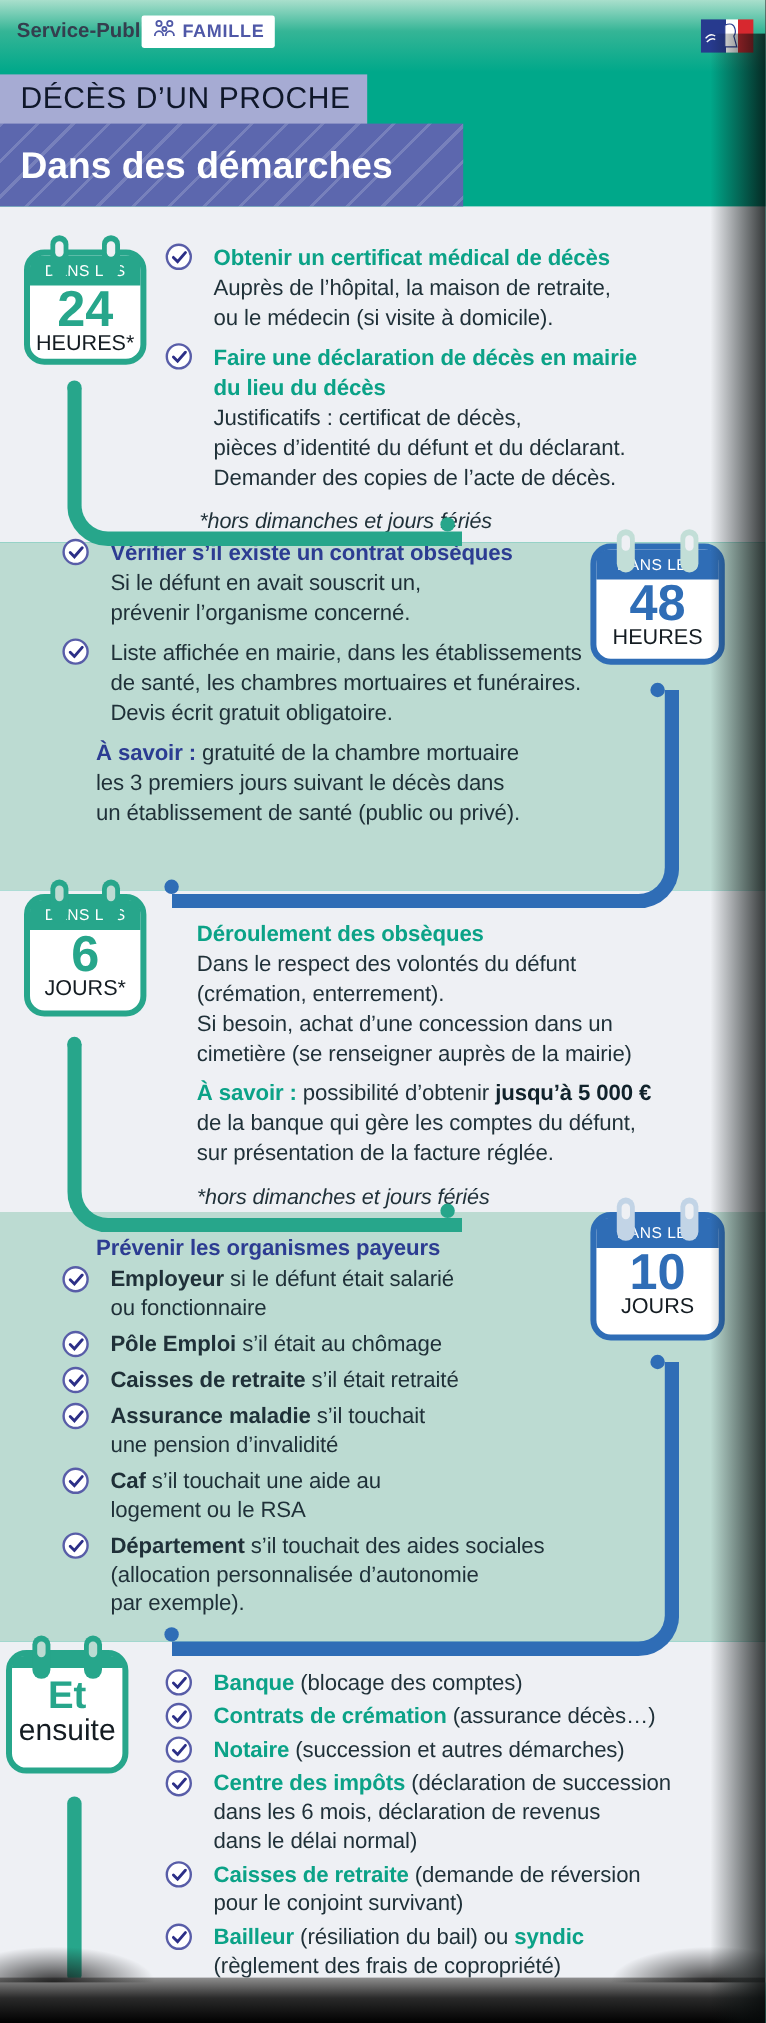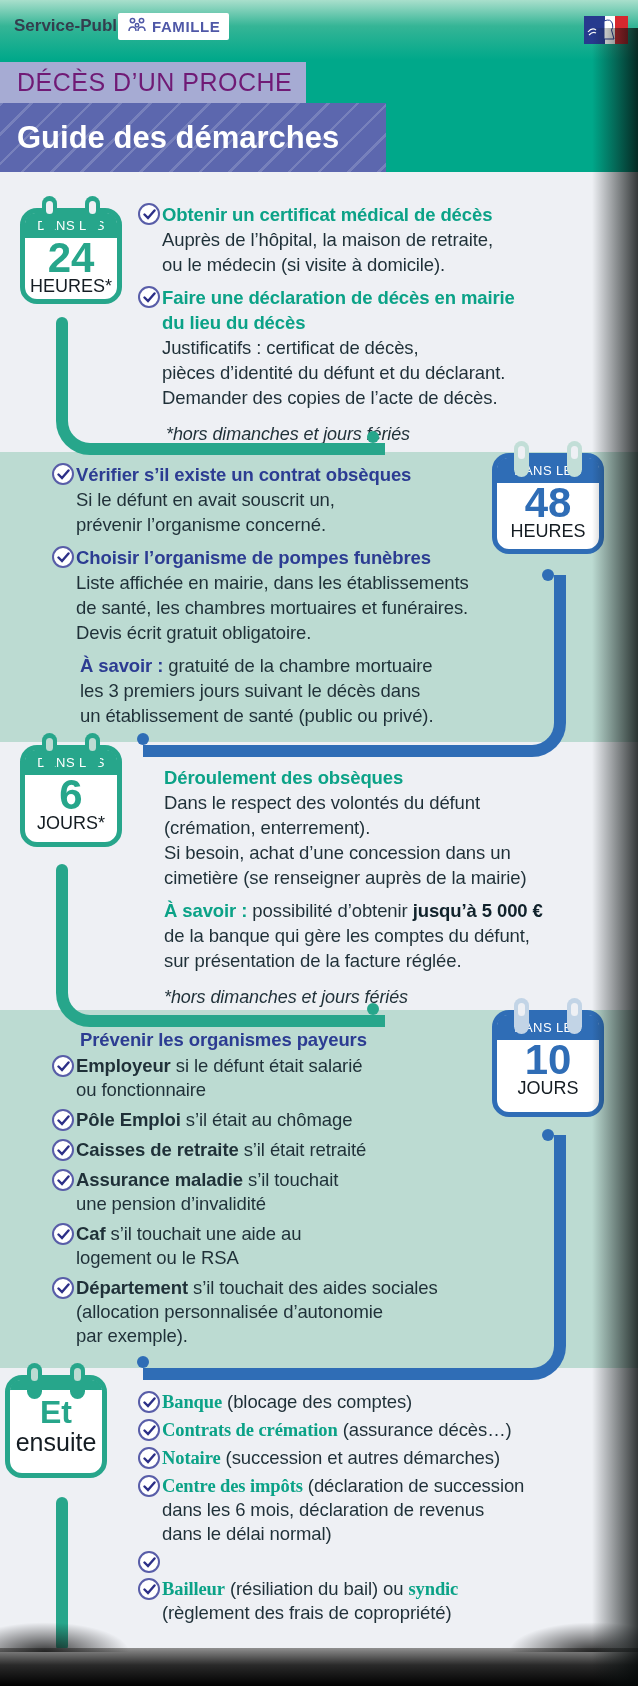--- a/index.html
+++ b/index.html
@@ -18,21 +18,21 @@
   .band-4{top:1010px;height:358px;}
   .band-5{top:1368px;height:284px;}
   
   .sp-logo{position:absolute;left:14px;top:16px;font-size:17px;font-weight:bold;color:#343e4e;z-index:2;}
   .sp-logo .fr{color:#eafcf5;font-weight:bold;}
   .badge{position:absolute;left:118px;top:13px;height:27px;background:#fff;border-radius:2px;
     display:flex;align-items:center;gap:5px;padding:0 9px;z-index:2;}
   .badge .txt{color:#4f58a7;font-size:15px;font-weight:bold;letter-spacing:.6px;}
   .marianne{position:absolute;left:584px;top:16px;z-index:2;}
   .titlebox1{position:absolute;left:0;top:62px;width:306px;height:57px;background:#a6abd3;z-index:2;
-    color:#701a75;font-size:25px;line-height:41px;padding-left:17px;box-sizing:border-box;letter-spacing:.5px;}
+    color:#0f172a;font-size:25px;line-height:41px;padding-left:17px;box-sizing:border-box;letter-spacing:.5px;}
   .titlebox2{position:absolute;left:0;top:103px;width:386px;height:69px;background:#5c67ae;z-index:2;
     color:#fff;font-size:31px;font-weight:bold;line-height:69px;padding-left:17px;box-sizing:border-box;}
   .titlebox2::before{content:"";position:absolute;inset:0;
     background:repeating-linear-gradient(135deg,rgba(255,255,255,.17) 0 2.5px,transparent 2.5px 21px);}
   .titlebox2 span{position:relative;}
   
   .cal{position:absolute;box-sizing:border-box;background:#fff;border-radius:17px;text-align:center;z-index:4;}
   .cal.green{border:5px solid #27a68b;}
   .cal.blue{border:5px solid #2f6db6;}
   .cal .top{color:#fff;font-size:13px;letter-spacing:.4px;line-height:16px;padding:5px 0 4px;
@@ -68,42 +68,42 @@
   .vline-e{position:absolute;left:56px;top:1497px;width:12px;height:155px;background:#27a68b;border-radius:7px;z-index:3;}
   .cap{position:absolute;width:12px;height:12px;border-radius:50%;z-index:3;}
   .cap.g{background:#27a68b;} .cap.b{background:#2f6db6;}
   .cap-a1{left:56px;top:317px;} .cap-a2{left:367px;top:431px;}
   .cap-b1{left:542px;top:569px;} .cap-b2{left:137px;top:733px;}
   .cap-c1{left:56px;top:864px;} .cap-c2{left:367px;top:1003px;}
   .cap-d1{left:542px;top:1129px;} .cap-d2{left:137px;top:1356px;}
   
   .content{position:absolute;z-index:2;font-size:18.5px;color:#1f3038;letter-spacing:-.1px;}
   .c1{left:138px;top:202px;width:478px;line-height:25px;}
-  .c2{left:52px;top:462px;width:510px;line-height:25px;}
+  .c2{left:52px;top:448px;width:510px;line-height:25px;}
   .c3{left:164px;top:765px;width:452px;line-height:25px;}
   .c4{left:52px;top:1028px;width:510px;line-height:24px;}
   .c5{left:138px;top:1390px;width:478px;line-height:24px;}
-  .item{display:flex;gap:2px;margin-bottom:8px;}
+  .item{display:flex;gap:18px;margin-bottom:8px;}
   .c4 .item{margin-bottom:6px;} .c5 .item{margin-bottom:4px;}
   .check{flex:0 0 auto;width:22px;height:22px;margin-top:1px;border:2px solid #585da8;border-radius:50%;
     background:#fff;box-sizing:border-box;display:flex;align-items:center;justify-content:center;}
   .itext{white-space:pre-line;}
   .ititle{font-weight:bold;}
   .ititle.gr{color:#0ba287;} .ititle.in{color:#2c3c92;}
   .heading{font-weight:bold;white-space:pre-line;}
   .heading.gr{color:#0ba287;} .heading.in{color:#2c3c92;}
   .bodytxt{white-space:pre-line;}
   .callout{white-space:pre-line;margin:8px 0 0 0;}
   .callout .lbl{font-weight:bold;}
   .callout .lbl.gr{color:#0ba287;} .callout .lbl.in{color:#2c3c92;}
   .callout b{color:#10222b;}
   .note{font-style:italic;font-size:18px;margin-top:12px;white-space:pre-line;}
   .ind{margin-left:28px;}
   .lead{font-weight:bold;}
-  .lead.gr{color:#0ba287;font-family:Liberation Serif, serif;}
+  .lead.gr{color:#0ba287;}
   
   .vignette-r{position:absolute;top:28px;right:0;bottom:0;width:46px;z-index:10;pointer-events:none;
     background:linear-gradient(to right,rgba(10,16,16,0) 0%,rgba(10,16,16,.45) 55%,rgba(6,10,10,.8) 100%);}
   .bottom-bar{position:absolute;left:0;right:0;top:1648px;height:38px;z-index:9;
     background:linear-gradient(180deg,#8f8f8f 0%,#2a2a2a 45%,#000 100%);}
   .bottom-bar::before,.bottom-bar::after{content:"";position:absolute;top:-26px;width:170px;height:30px;
     background:radial-gradient(ellipse at bottom,rgba(20,20,20,.85),rgba(20,20,20,0) 70%);}
   .bottom-bar::before{left:-40px;} .bottom-bar::after{right:-40px;}
 </style>
 </head>
@@ -135,21 +135,21 @@
   <div class="marianne">
     <svg width="44" height="28" viewBox="0 0 44 28">
       <rect x="0" y="0" width="21" height="28" fill="#273a8e"></rect>
       <rect x="21" y="0" width="10" height="28" fill="#ffffff"></rect>
       <rect x="31" y="0" width="13" height="28" fill="#d7282f"></rect>
       <path d="M20 5 q7 -3 8.5 3 q1 3.5 -1 6 l2.5 9 h-10 z" fill="#fff" stroke="#273a8e" stroke-width="1"></path>
       <path d="M4 16 q4 -5 8 -2 M5 19 q4 -4 7 -2" stroke="#fff" stroke-width="1.2" fill="none"></path>
     </svg>
   </div>
   <div class="titlebox1"><span>DÉCÈS D’UN PROCHE</span></div>
-  <div class="titlebox2"><span>Guide des démarches</span></div>
+  <div class="titlebox2"><span>Dans des démarches</span></div>
 
   <div class="cap g cap-a1"></div>
   <div class="elbow gl elbow-a"></div>
   <div class="cap g cap-a2"></div>
   <div class="cap b cap-b1"></div>
   <div class="elbow bl elbow-b"></div>
   <div class="cap b cap-b2"></div>
   <div class="cap g cap-c1"></div>
   <div class="elbow gl elbow-c"></div>
   <div class="cap g cap-c2"></div>
@@ -227,21 +227,21 @@
         </span>
       <div class="itext"><div class="ititle in">Vérifier s’il existe un contrat obsèques</div><div class="bodytxt">Si le défunt en avait souscrit un,
 prévenir l’organisme concerné.</div></div>
     </div>
     <div class="item">
       <span class="check">
           <svg width="13" height="11" viewBox="0 0 13 11">
             <path d="M1.5 5.5 l3.5 3.5 L11.5 1.5" fill="none" stroke="#2c2f87" stroke-width="2.4" stroke-linecap="round"></path>
           </svg>
         </span>
-      <div class="itext"><div class="ititle in">Choisir l’organisme de pompes funèbres</div><div class="bodytxt">Liste affichée en mairie, dans les établissements
+      <div class="itext"><div class="bodytxt">Liste affichée en mairie, dans les établissements
 de santé, les chambres mortuaires et funéraires.
 Devis écrit gratuit obligatoire.</div></div>
     </div>
     <div class="callout ind"><span class="lbl in">À savoir :</span><span> gratuité de la chambre mortuaire
 les 3 premiers jours suivant le décès dans
 un établissement de santé (public ou privé).</span></div>
   </div>
 
   <div class="content c3">
     <div class="heading gr">Déroulement des obsèques</div>
@@ -346,20 +346,22 @@
       <div class="itext"><span class="lead gr">Centre des impôts</span><span> (déclaration de succession
 dans les 6 mois, déclaration de revenus
 dans le délai normal)</span></div>
     </div>
     <div class="item">
       <span class="check">
           <svg width="13" height="11" viewBox="0 0 13 11">
             <path d="M1.5 5.5 l3.5 3.5 L11.5 1.5" fill="none" stroke="#2c2f87" stroke-width="2.4" stroke-linecap="round"></path>
           </svg>
         </span>
+      <div class="itext"><span class="lead gr">Caisses de retraite</span><span> (demande de réversion
+pour le conjoint survivant)</span></div>
     </div>
     <div class="item">
       <span class="check">
           <svg width="13" height="11" viewBox="0 0 13 11">
             <path d="M1.5 5.5 l3.5 3.5 L11.5 1.5" fill="none" stroke="#2c2f87" stroke-width="2.4" stroke-linecap="round"></path>
           </svg>
         </span>
       <div class="itext"><span class="lead gr">Bailleur</span><span> (résiliation du bail) ou </span><span class="lead gr">syndic</span><span>
 (règlement des frais de copropriété)</span></div>
     </div>

